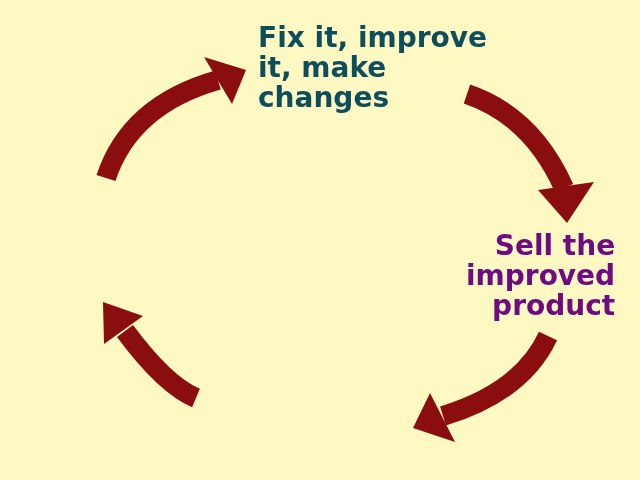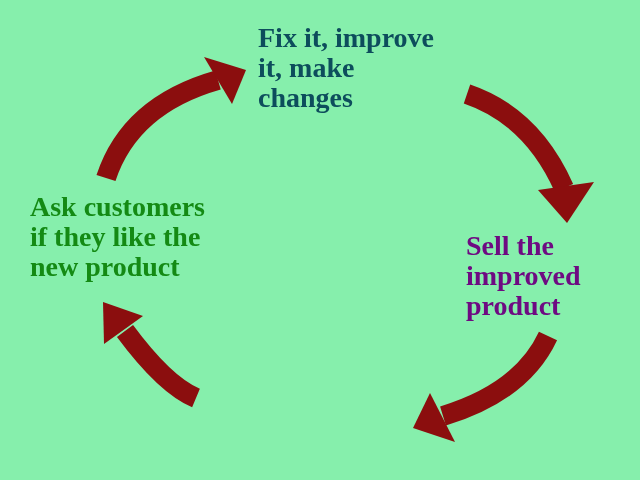--- a/index.html
+++ b/index.html
@@ -25,28 +25,28 @@
     stroke-width: 20px;
   }
   .step {
     position: absolute;
     font-weight: bold;
     font-size: 28px;
     line-height: 30px;
     white-space: pre-line;
   }
   .step-fix    { left: 258px; top: 23px;  }
-  .step-sell   { left: 466px; top: 231px; }
+  .step-sell   { left: 466px; top: 231px; text-align: right; }
   .step-assess { left: 247px; top: 346px; }
   .step-ask    { left: 30px;  top: 192px; }
 </style>
 </head>
 <body>
 
-<div class="canvas" style="background-color: #86efac; font-family: Liberation Serif, serif;">
+<div class="canvas" style="background-color: #fef9c3;">
 
   <svg class="arrows" viewBox="0 0 640 480" xmlns="http://www.w3.org/2000/svg">
 
     <g>
       <path class="arrow-body" d="M 106 178 Q 130 105 218 80" style="stroke: rgb(139, 14, 14);"></path>
       <polygon points="246,70 204,57 232,104" style="fill: rgb(139, 14, 14);"></polygon>
     </g>
 
     <g>
       <path class="arrow-body" d="M 467 94 Q 532 116 564 188" style="stroke: rgb(139, 14, 14);"></path>
@@ -66,16 +66,13 @@
 
   <div class="step step-fix" style="color: rgb(13, 77, 92);">Fix it, improve
 it, make
 changes</div>
 
   <div class="step step-sell" style="color: rgb(110, 10, 130);">Sell the
 improved
 product</div>
 
 
-  <div class="step step-ask" style="color: rgb(20, 138, 20);">Ask customers
-if they like the
-new product</div>
 </div>
 
 </body></html>

